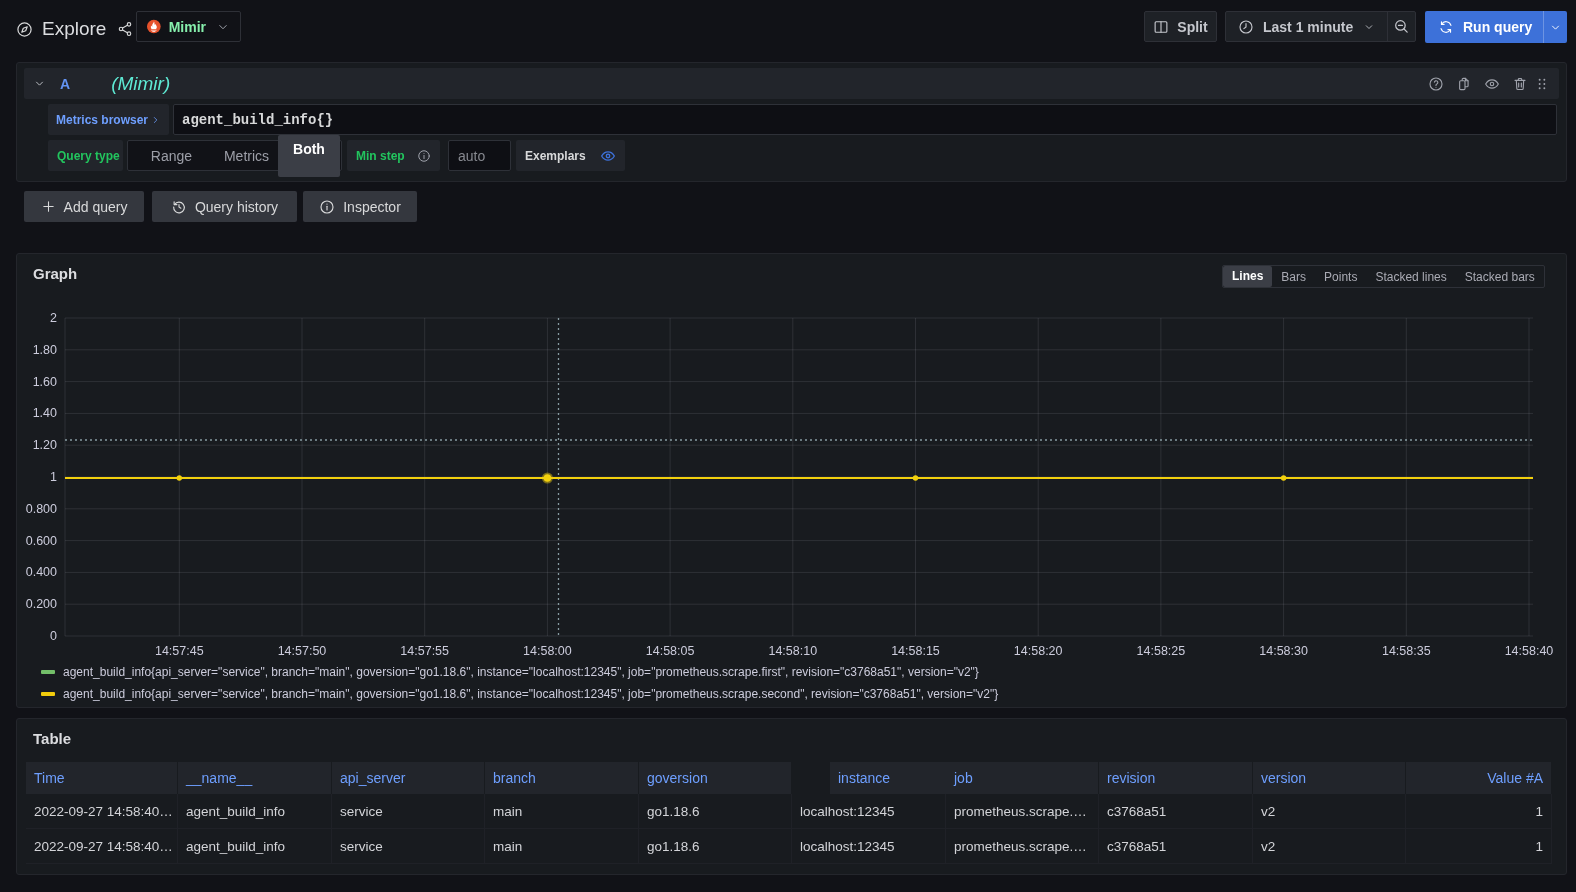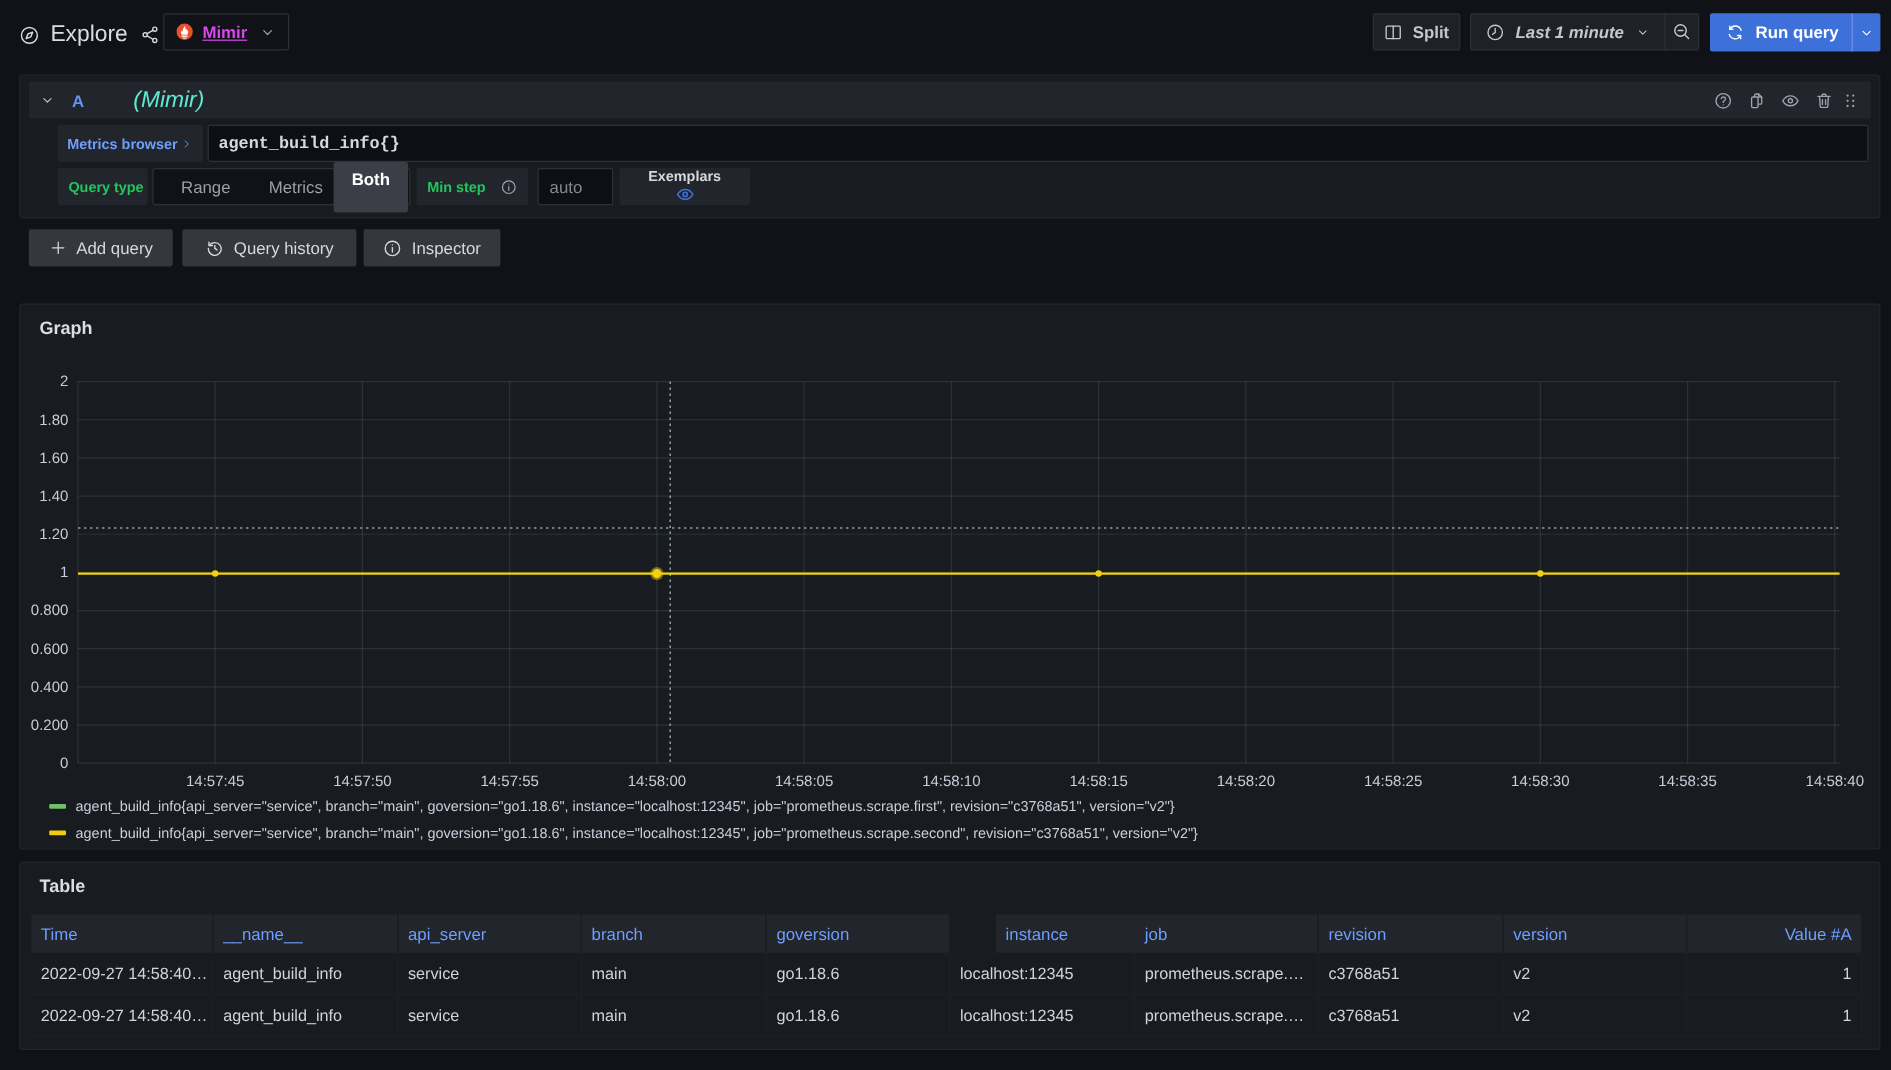--- a/index.html
+++ b/index.html
@@ -32,21 +32,21 @@
       </svg>
     </span>
 </div>
 <div class="abs row" style="left:136px;top:11px;width:105px;height:31px;border:1px solid #2e3037;border-radius:2px;padding:0 10px;gap:8px;">
   <svg width="17" height="17" viewBox="0 0 24 24">
 <circle cx="12" cy="12" r="12" fill="#e6522c"></circle>
 <path fill="#fff" d="M12 3.2c.3 2.2-2.9 3.9-2.9 6.8 0 1.3.6 2.2.6 2.2s-1.6-.4-2.2-2c-.5.9-.7 1.7-.7 2.6 0 1.6.8 2.9 1.5 3.6h7.4c.7-.7 1.5-2 1.5-3.6 0-2.7-2.2-3.7-2.9-5.8-.4 1.5-1.1 2.3-1.1 2.3s.4-1.6-.3-3.5C13.4 4.9 12.6 4 12 3.2z"></path>
 <rect x="7.2" y="17.5" width="9.6" height="1.7" rx="0.5" fill="#fff"></rect>
 <rect x="9.2" y="20.2" width="5.6" height="1.6" rx="0.5" fill="#fff"></rect>
 </svg>
-  <span style="font-size:14px;font-weight:600;color:#d946ef;text-decoration:underline;">Mimir</span>
+  <span style="font-size:14px;font-weight:600;color:#86efac;">Mimir</span>
   <span class="ico" style="margin-left:2px;">
       <svg width="14" height="14" viewBox="0 0 24 24" fill="none" style="">
         <path d="M6.5 9.5l5.5 5.5 5.5-5.5" stroke="#9fa2ab" stroke-width="1.7" stroke-linecap="round" stroke-linejoin="round"></path>
       </svg>
     </span>
 </div>
 
 <div class="tbtn" style="left:1144px;top:11px;width:73px;gap:8px;justify-content:center;">
     <svg width="16" height="16" viewBox="0 0 24 24" fill="none" style="">
       <rect x="3.2" y="4.2" width="17.6" height="15.6" rx="1.5" stroke="#c5c7cd" stroke-width="1.7" stroke-linecap="round" stroke-linejoin="round"></rect>
@@ -54,21 +54,21 @@
     </svg>
     <span>Split</span>
   </div>
 <div class="tbtn" style="left:1225px;top:11px;width:191px;">
   <span class="ico" style="margin-left:12px;">
       <svg width="16" height="16" viewBox="0 0 24 24" fill="none" style="">
         <circle cx="12" cy="12" r="9" stroke="#c5c7cd" stroke-width="1.7" stroke-linecap="round" stroke-linejoin="round"></circle>
         <path d="M12 7v5l-3.2 2.4" stroke="#c5c7cd" stroke-width="1.7" stroke-linecap="round" stroke-linejoin="round"></path>
       </svg>
     </span>
-  <span style="margin-left:9px;font-style:italic;">Last 1 minute</span>
+  <span style="margin-left:9px;">Last 1 minute</span>
   <span class="ico" style="margin-left:10px;">
       <svg width="12" height="12" viewBox="0 0 24 24" fill="none" style="">
         <path d="M6.5 9.5l5.5 5.5 5.5-5.5" stroke="#c5c7cd" stroke-width="1.7" stroke-linecap="round" stroke-linejoin="round"></path>
       </svg>
     </span>
   <span style="margin-left:12px;width:1px;height:31px;background:#2e3037;"></span>
   <span class="ico" style="flex:1;justify-content:center;">
       <svg width="17" height="17" viewBox="0 0 24 24" fill="none" style="">
         <circle cx="10.5" cy="10.5" r="6.7" stroke="#c5c7cd" stroke-width="1.7" stroke-linecap="round" stroke-linejoin="round"></circle>
         <path d="M15.6 15.6L20 20M7.7 10.5h5.6" stroke="#c5c7cd" stroke-width="1.7" stroke-linecap="round" stroke-linejoin="round"></path>
@@ -163,21 +163,21 @@
   <span style="font-size:12px;font-weight:700;color:#22c55e;">Min step</span>
     <svg width="14" height="14" viewBox="0 0 24 24" fill="none" style="">
       <circle cx="12" cy="12" r="9" stroke="#9fa2ab" stroke-width="1.7" stroke-linecap="round" stroke-linejoin="round"></circle>
       <path d="M12 11v5.5" stroke="#9fa2ab" stroke-width="1.7" stroke-linecap="round" stroke-linejoin="round"></path>
       <circle cx="12" cy="7.6" r="0.9" fill="#9fa2ab" stroke="none"></circle>
     </svg>
 </div>
 <div class="abs row" style="left:448px;top:140px;width:63px;height:31px;background:#0e0f14;border:1px solid #2e3138;border-radius:2px;">
   <span style="margin-left:9px;font-size:14px;color:#86888f;">auto</span>
 </div>
-<div class="pill" style="left:516px;top:140px;width:109px;padding:0 9px;flex-direction:column;">
+<div class="pill" style="left:516px;top:140px;width:109px;padding:0 9px;justify-content:space-between;">
   <span style="font-size:12px;font-weight:700;color:#d8d9da;">Exemplars</span>
     <svg width="16" height="16" viewBox="0 0 24 24" fill="none" style="">
       <path d="M2.5 12S6 5.8 12 5.8 21.5 12 21.5 12 18 18.2 12 18.2 2.5 12 2.5 12z" stroke="#3d71d9" stroke-width="2" stroke-linecap="round" stroke-linejoin="round"></path>
       <circle cx="12" cy="12" r="2.6" stroke="#3d71d9" stroke-width="2" stroke-linecap="round" stroke-linejoin="round"></circle>
     </svg>
 </div>
 
 <div class="btn2" style="left:24px;top:191px;width:120px;">
     <svg width="15" height="15" viewBox="0 0 24 24" fill="none" style="">
       <path d="M12 4.5v15M4.5 12h15" stroke="#d8d9da" stroke-width="1.7" stroke-linecap="round" stroke-linejoin="round"></path>
@@ -196,20 +196,27 @@
     <svg width="16" height="16" viewBox="0 0 24 24" fill="none" style="">
       <circle cx="12" cy="12" r="9" stroke="#d8d9da" stroke-width="1.7" stroke-linecap="round" stroke-linejoin="round"></circle>
       <path d="M12 11v5.5" stroke="#d8d9da" stroke-width="1.7" stroke-linecap="round" stroke-linejoin="round"></path>
       <circle cx="12" cy="7.6" r="0.9" fill="#d8d9da" stroke="none"></circle>
     </svg>
     <span>Inspector</span>
   </div>
 
 <div class="panel" style="left:16px;top:253px;width:1551px;height:455px;">
   <div class="abs" style="left:16px;top:11px;font-size:15px;font-weight:600;color:#dcdde0;">Graph</div>
+  <div class="abs row" style="left:1205px;top:11px;height:23px;border:1px solid #2e3138;border-radius:2px;font-size:12px;color:#aaabb4;">
+    <span style="height:21px;line-height:21px;padding:0 9px;background:#3b3e46;border-radius:2px;color:#fff;font-weight:600;">Lines</span>
+    <span style="padding:0 9px;">Bars</span>
+    <span style="padding:0 9px;">Points</span>
+    <span style="padding:0 9px;">Stacked lines</span>
+    <span style="padding:0 9px;">Stacked bars</span>
+  </div>
   <svg width="1551" height="455" viewBox="0 0 1551 455" style="position:absolute;left:0;top:0;font-family:'Liberation Sans',sans-serif">
       <line x1="48" y1="64.0" x2="1516" y2="64.0" stroke="rgba(204,204,220,0.12)" stroke-width="1"></line>
       <text x="40" y="68.0" text-anchor="end" font-size="12.5" fill="#ccccdc">2</text>
       <line x1="48" y1="95.8" x2="1516" y2="95.8" stroke="rgba(204,204,220,0.12)" stroke-width="1"></line>
       <text x="40" y="99.8" text-anchor="end" font-size="12.5" fill="#ccccdc">1.80</text>
       <line x1="48" y1="127.6" x2="1516" y2="127.6" stroke="rgba(204,204,220,0.12)" stroke-width="1"></line>
       <text x="40" y="131.6" text-anchor="end" font-size="12.5" fill="#ccccdc">1.60</text>
       <line x1="48" y1="159.4" x2="1516" y2="159.4" stroke="rgba(204,204,220,0.12)" stroke-width="1"></line>
       <text x="40" y="163.4" text-anchor="end" font-size="12.5" fill="#ccccdc">1.40</text>
       <line x1="48" y1="191.2" x2="1516" y2="191.2" stroke="rgba(204,204,220,0.12)" stroke-width="1"></line>

